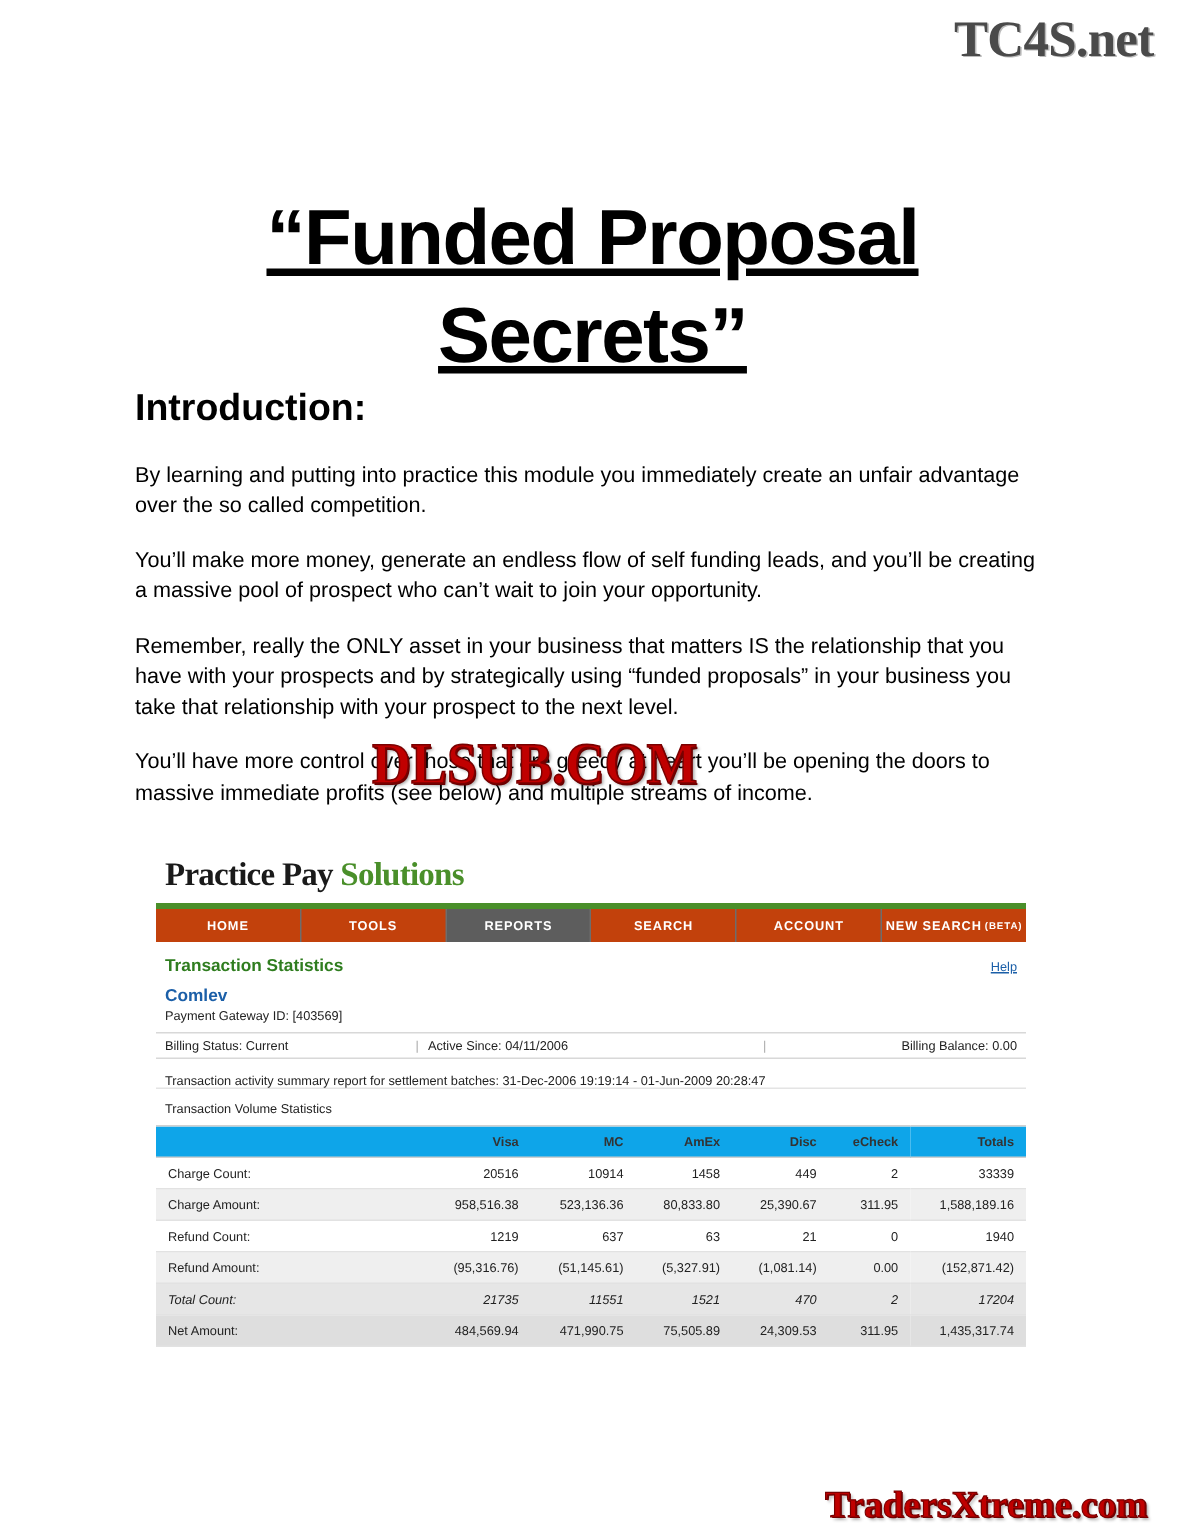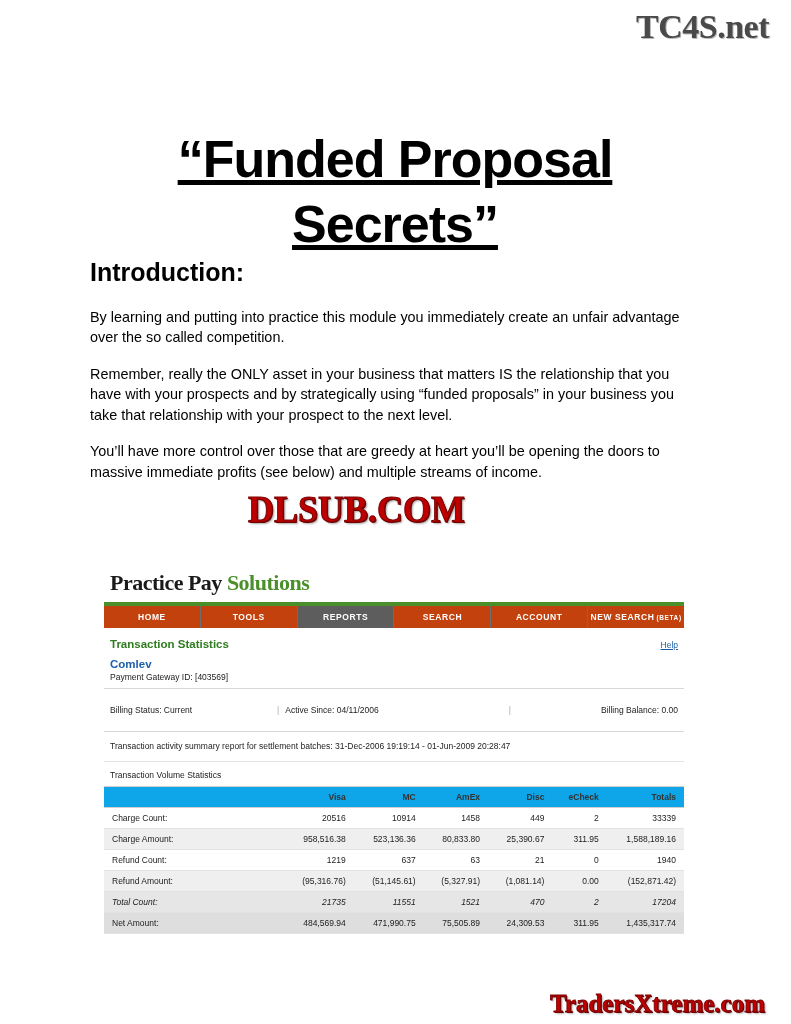--- a/index.html
+++ b/index.html
@@ -167,28 +167,28 @@
     font-weight: bold;
     font-size: 11.5px;
     margin-bottom: 2px;
   }
   .merch .gw { font-size: 8.5px; }
   .status-row {
     display: flex;
     align-items: center;
     border-top: 1px solid #d8d8d8;
     border-bottom: 1px solid #d8d8d8;
-    padding: 16px 6px;
+    padding: 3px 6px;
     font-size: 8.5px;
   }
   .status-row .cell { flex: 1; }
   .status-row .cell.c2 { flex: 1.35; }
   .status-row .sep { color: #aaa; padding: 0 6px; }
   .summary-line {
-    padding: 9px 6px 10px 6px;
+    padding: 9px 6px 0 6px;
     font-size: 8.5px;
     border-bottom: 1px solid #e4e4e4;
   }
   .tbl-title {
     padding: 8px 6px 6px 6px;
     font-size: 8.5px;
   }
   table.stats {
     width: 100%;
     border-collapse: collapse;
@@ -240,20 +240,21 @@
 </head>
 <body>
 
 <div class="brand-top">TC4S.net</div>
 
 <h1 class="doc-title">“Funded Proposal Secrets”</h1>
 
 <div class="content">
   <div class="section-head">Introduction:</div>
   <p class="para">By learning and putting into practice this module you immediately create an unfair advantage over the so called competition.</p>
+  <p class="para">You’ll make more money, generate an endless flow of self funding leads, and you’ll be creating a massive pool of prospect who can’t wait to join your opportunity.</p>
   <p class="para">Remember, really the ONLY asset in your business that matters IS the relationship that you have with your prospects and by strategically using “funded proposals” in your business you take that relationship with your prospect to the next level.</p>
   <p class="para">You’ll have more control over those that are greedy at heart you’ll be opening the doors to massive immediate profits (see below) and multiple streams of income.</p>
 </div>
 
 <div class="watermark">DLSUB.COM</div>
 
 <div class="shot">
 
   <div class="shot-logo">
     <span class="pp">Practice Pay </span><span class="sol">Solutions</span>

